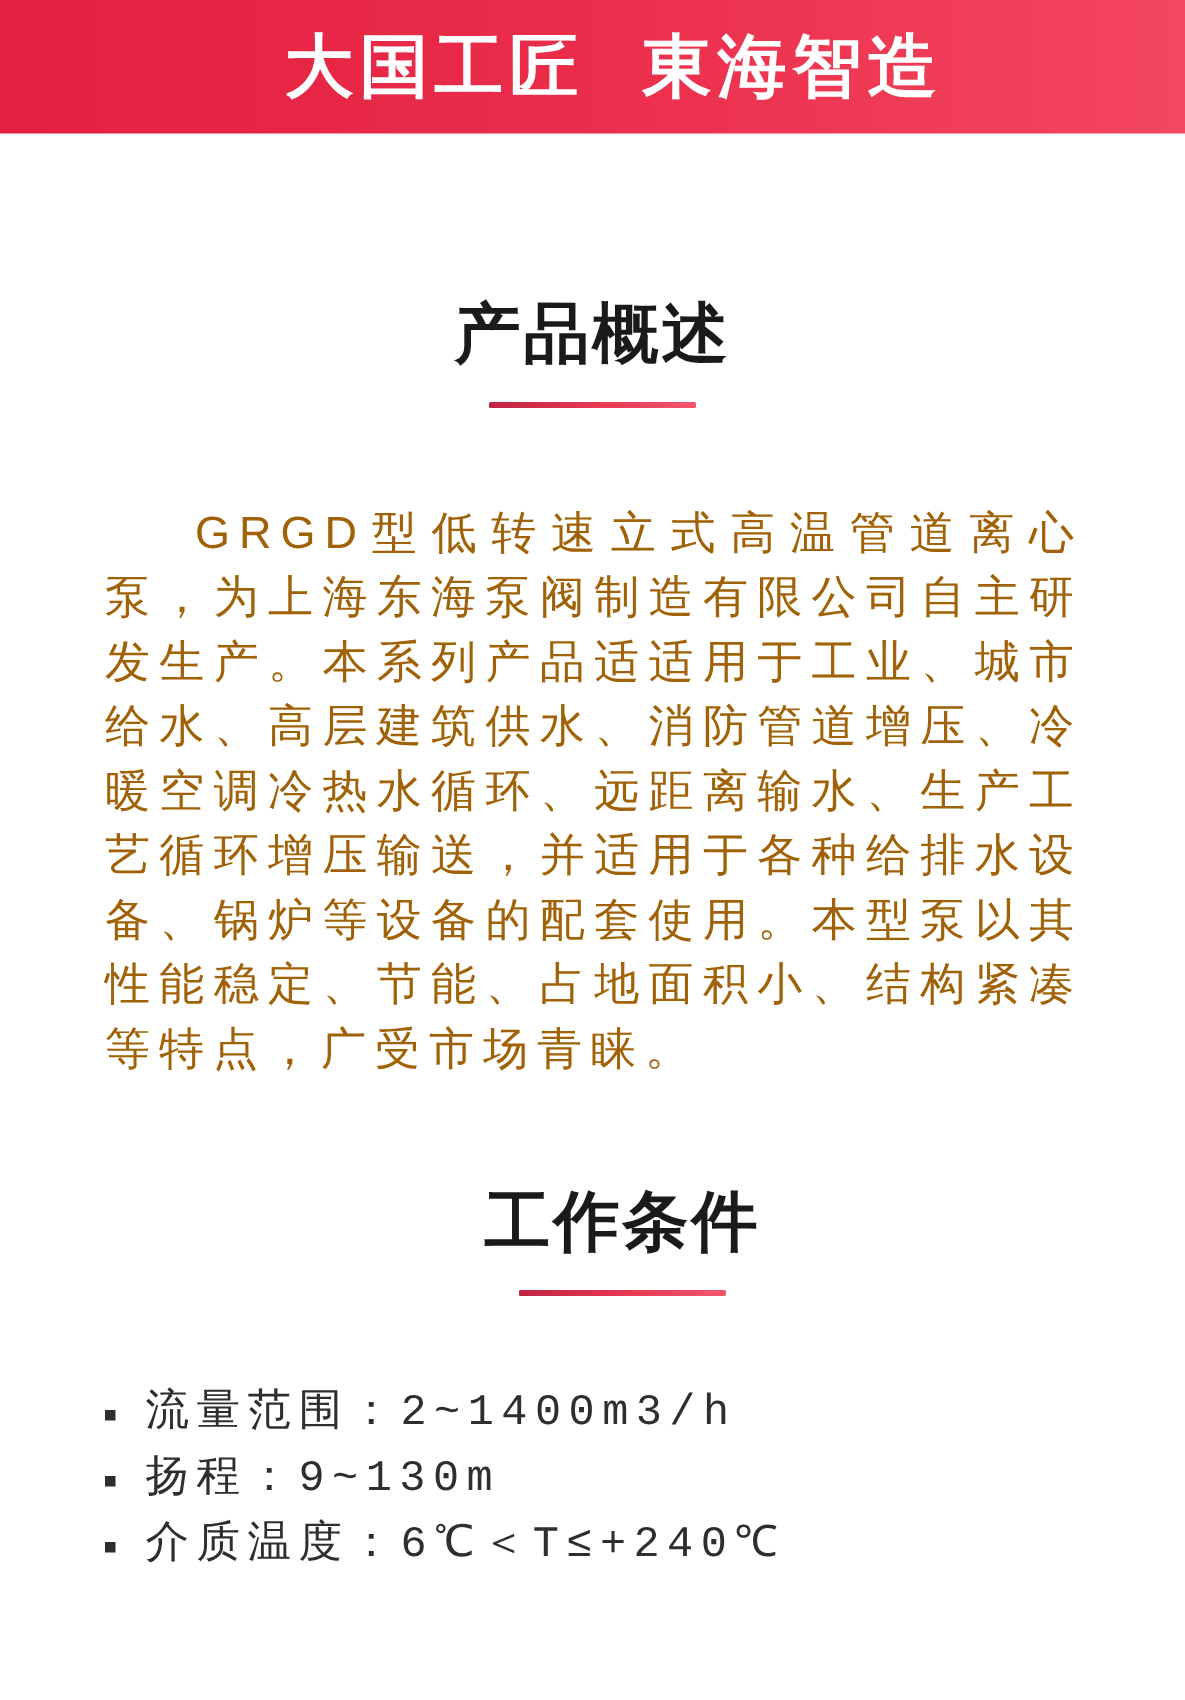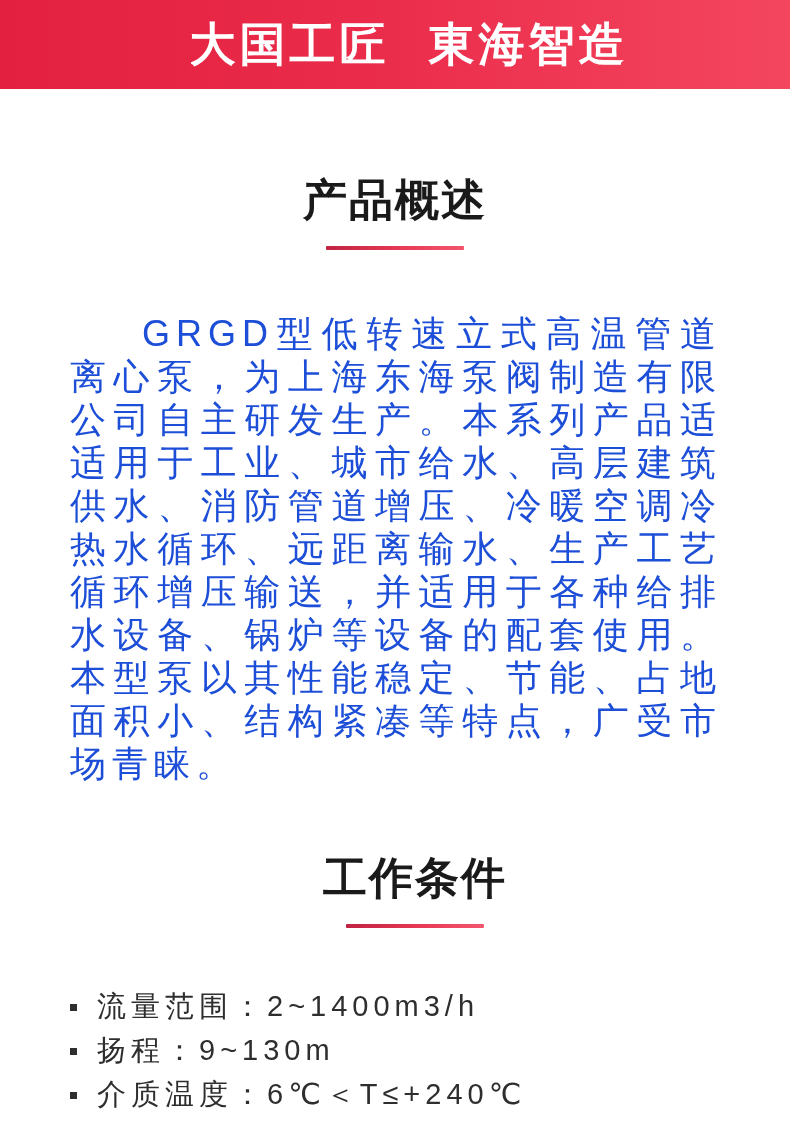--- a/index.html
+++ b/index.html
@@ -27,46 +27,46 @@
     color: #ffffff;
     font-size: 46px;
     font-weight: bold;
     letter-spacing: 4px;
     word-spacing: 22px;
     white-space: pre;
   }
 
   
   .section-head { text-align: center; }
-  .section-head.first { margin-top: 82px; }
+  .section-head.first { margin-top: 104px; }
   .section-head.second { margin-top: 64px; margin-left: 40px; }
   .section-title {
     display: inline-block;
     font-size: 44px;
     font-weight: bold;
     color: #1a1a1a;
     letter-spacing: 2px;
   }
   .title-underline {
     width: 138px;
     height: 4px;
     margin: 16px auto 0 auto;
     background: linear-gradient(90deg, #c02342 0%, #e83a55 55%, #f4566e 100%);
     border-radius: 1px;
   }
 
   
   .overview-paragraph {
     margin: 62px 68px 0 70px;
-    font-size: 36px;
+    font-size: 30px;
     line-height: 43px;
     letter-spacing: 6px;
     text-align: justify;
     text-indent: 2em;
-    color: #1d4ed8;
+    color: #a16207;
   }
 
   
   .conditions-list {
     list-style: none;
     margin: 56px 70px 0 70px;
   }
   .condition-item {
     display: flex;
     align-items: baseline;
@@ -77,21 +77,21 @@
   }
   .bullet-dot {
     flex: 0 0 auto;
     width: 7px;
     height: 7px;
     background: #2e2e2e;
     margin-right: 20px;
     align-self: center;
     margin-top: 2px;
   }
-  .condition-text { flex: 1 1 auto; }
+  .condition-text { flex: 1 1 auto; font-family: Liberation Mono, monospace; }
 </style>
 </head>
 <body>
 
 <header class="banner">
   <div class="banner-title">大国工匠 東海智造</div>
 </header>
 
 <section>
   <div class="section-head first">

